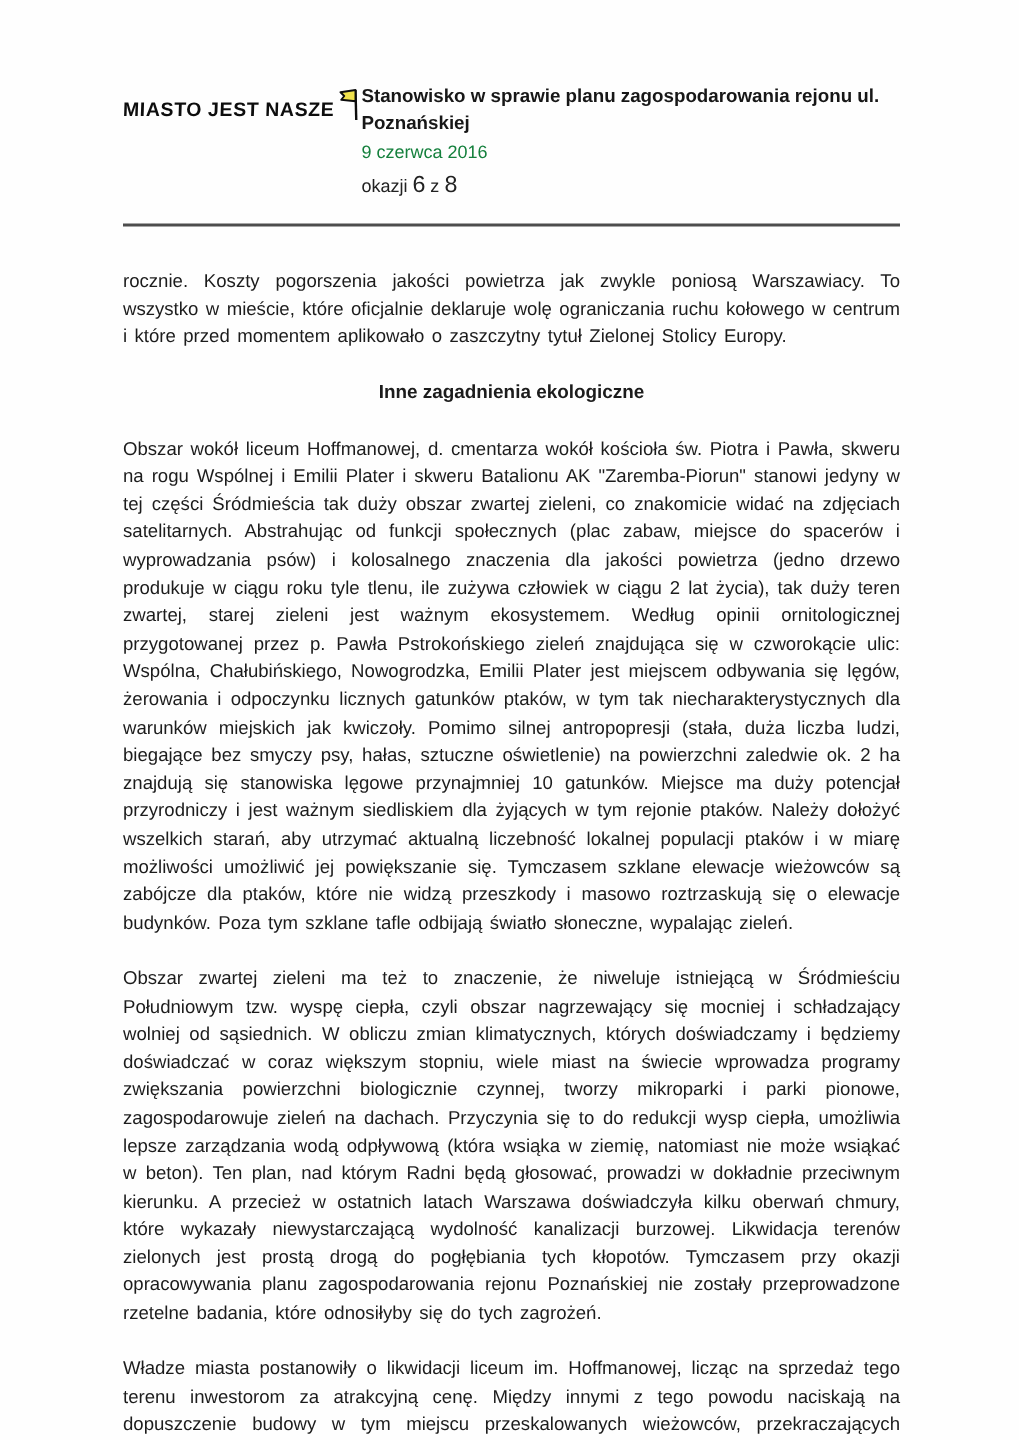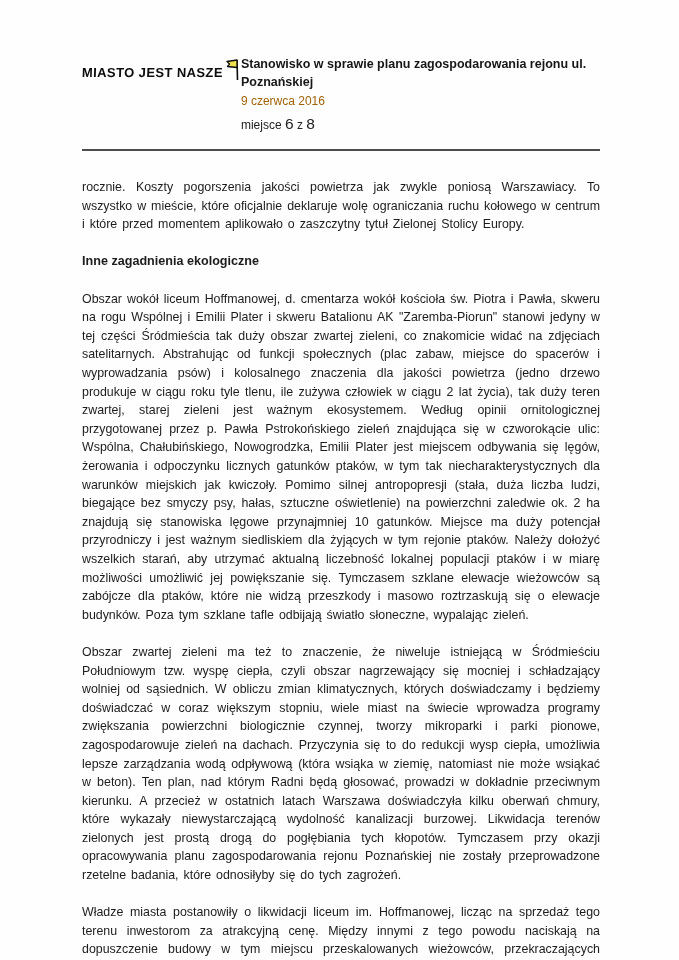--- a/index.html
+++ b/index.html
@@ -48,21 +48,21 @@
     text-align: left;
     line-height: 1.45;
   }
   .doc-title {
     font-weight: bold;
     font-size: 12.5px;
     color: #171717;
   }
   .doc-date {
     font-size: 12px;
-    color: #a16207;
+    color: #15803d;
     margin-top: 2px;
   }
   .doc-page {
     font-size: 12px;
     color: #222222;
     margin-top: 2px;
   }
   .doc-page .page-num {
     font-size: 15.5px;
     font-family: "Liberation Sans", sans-serif;
@@ -83,21 +83,21 @@
   .para {
     margin: 0 0 18.6px 0;
   }
   .para-last {
     text-align-last: justify;
   }
   .section-heading {
     font-weight: bold;
     font-size: 12.6px;
     margin: 0 0 18.6px 0;
-    text-align: left;
+    text-align: center;
     word-spacing: normal;
   }
 </style>
 </head>
 <body>
 
 <div class="page">
 
   <div class="header">
 
@@ -108,21 +108,21 @@
           <line x1="13" y1="2" x2="13.5" y2="22" stroke="#0d0d0d" stroke-width="1.6"></line>
           <path d="M13 2 L3 3.5 L5.5 6 L3.5 8.5 L13 9.5 Z" fill="#f0e14c" stroke="#0d0d0d" stroke-width="1.3" stroke-linejoin="round"></path>
         </svg>
       </span>
     </div>
 
     <div class="header-meta">
       <div class="doc-title">Stanowisko w sprawie planu zagospodarowania rejonu ul. Poznańskiej</div>
       <div class="doc-date">9 czerwca 2016</div>
       <div class="doc-page">
-        <span>miejsce</span>
+        <span>okazji</span>
         <span class="page-num">6</span><span> z </span><span class="page-num">8</span>
       </div>
     </div>
 
   </div>
 
   <hr class="rule">
 
   <div class="content">
 

